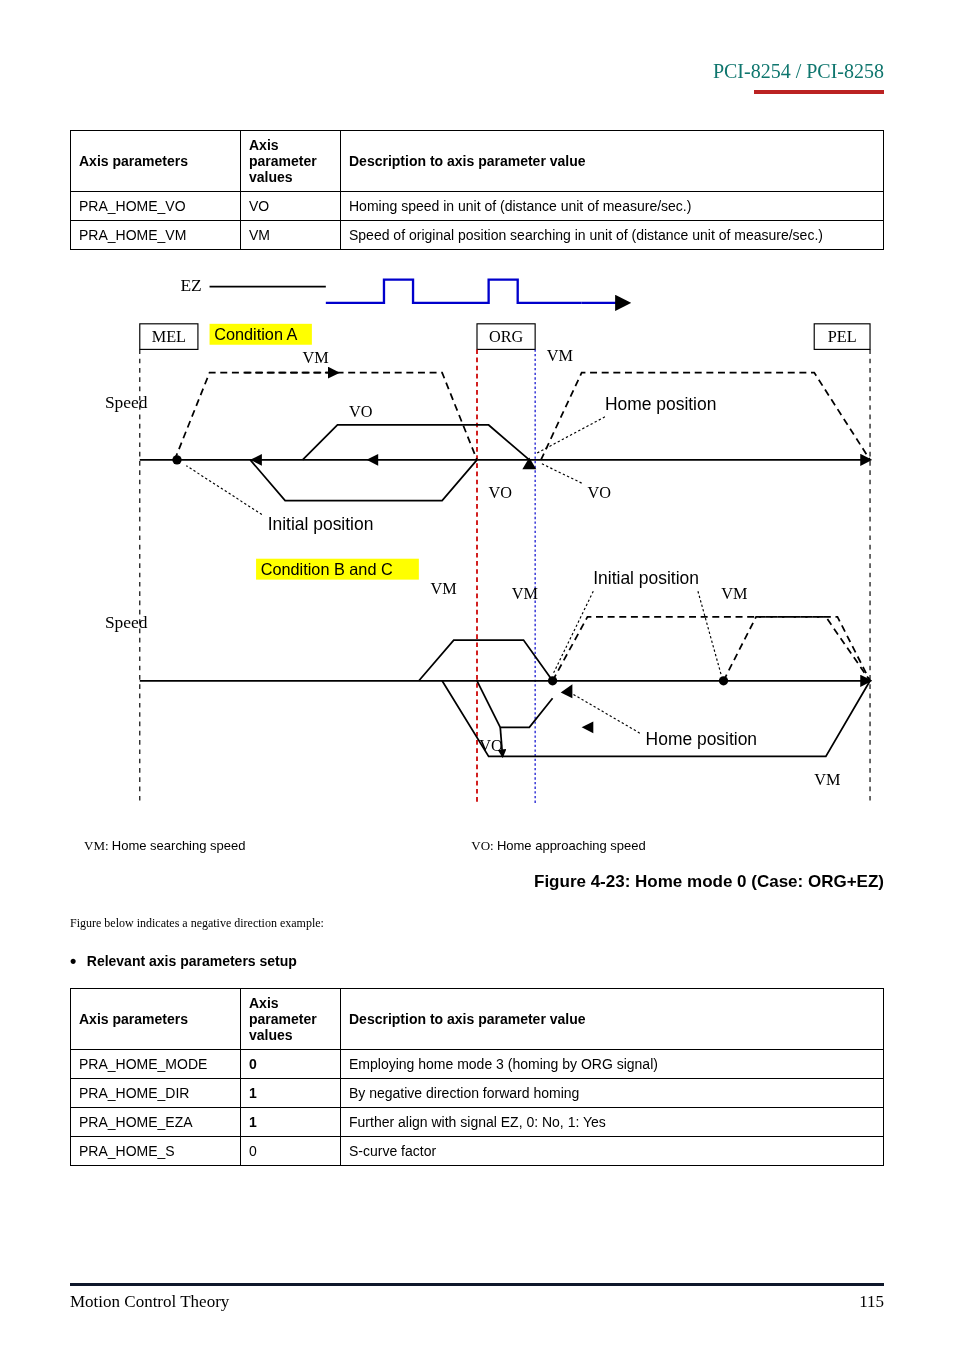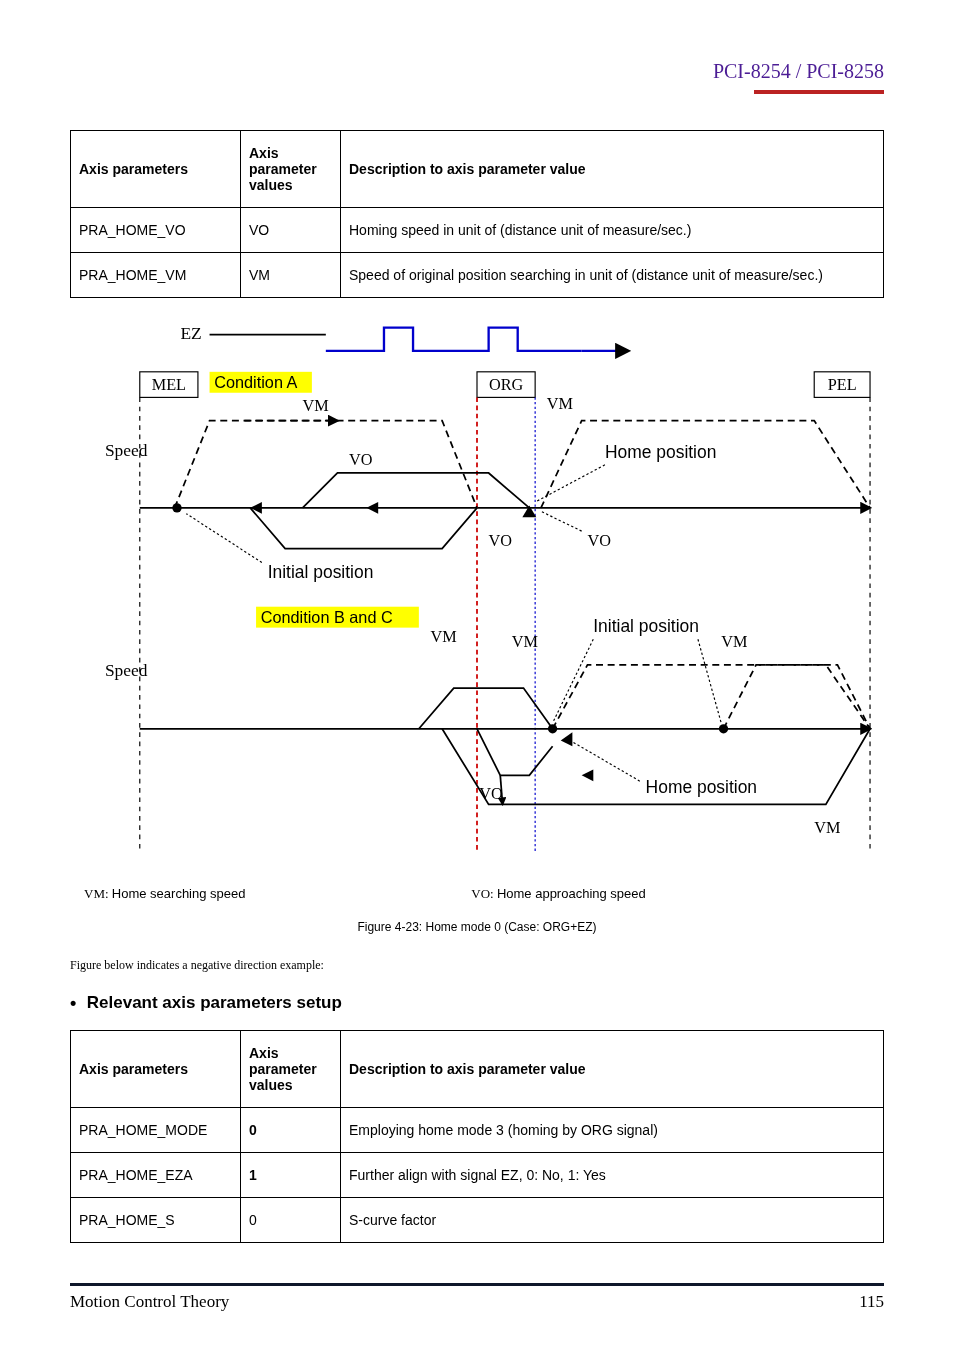--- a/index.html
+++ b/index.html
@@ -1,39 +1,39 @@
 <!DOCTYPE html>
 <html><head>
 <meta charset="utf-8">
 <style>
   * { box-sizing: border-box; margin: 0; padding: 0; }
   html, body { width: 954px; height: 1352px; font-family: Arial, Helvetica, sans-serif; background: #fff; color: #000; }
   .page { padding: 60px 70px 40px 70px; position: relative; height: 1352px; }
-  .header-right { position: absolute; top: 60px; right: 70px; font-family: "Times New Roman", serif; font-size: 20px; color: #4c1d95; }
+  .header-right { position: absolute; top: 60px; right: 70px; font-family: "Times New Roman", serif; font-size: 20px; color: #0f766e; }
   .header-bar { position: absolute; top: 90px; right: 70px; width: 130px; height: 4px; background: #b22; }
 
   .content { margin-top: 70px; }
 
   table.paramtbl { width: 100%; border-collapse: collapse; font-size: 14px; margin-bottom: 18px; }
-  table.paramtbl th, table.paramtbl td { border: 1px solid #000; padding: 14px 8px; text-align: left; vertical-align: middle; }
+  table.paramtbl th, table.paramtbl td { border: 1px solid #000; padding: 6px 8px; text-align: left; vertical-align: middle; }
   table.paramtbl th { font-weight: bold; }
   table.paramtbl .col1 { width: 170px; }
   table.paramtbl .col2 { width: 100px; }
 
   .figure-wrap { width: 100%; margin: 10px 0 8px 0; }
   .figure-wrap svg { width: 100%; height: auto; }
 
-  .figure-caption { text-align: center; font-weight: normal; font-size: 12px; margin: 18px 0 24px 0; }
+  .figure-caption { text-align: right; font-weight: bold; font-size: 17px; margin: 18px 0 24px 0; }
   .legend-row { font-family: "Times New Roman", serif; font-size: 13px; margin: 6px 0 0 14px; }
   .legend-row .half { display: inline-block; width: 48%; }
 
   .body-text { font-family: "Times New Roman", serif; font-size: 12px; margin: 0 0 20px 0; }
   .bullet-row { margin: 0 0 16px 0; }
   .bullet-row .dot { font-size: 18px; font-weight: bold; vertical-align: middle; }
-  .bullet-row .txt { font-size: 17px; font-weight: bold; margin-left: 6px; }
+  .bullet-row .txt { font-size: 14px; font-weight: bold; margin-left: 6px; }
 
   .footer { position: absolute; bottom: 40px; left: 70px; right: 70px; border-top: 3px solid #0f172a; padding-top: 6px; font-family: "Times New Roman", serif; font-size: 17px; display: flex; justify-content: space-between; }
   .hl { fill: #ffff00; }
   .tserif { font-family: "Times New Roman", serif; }
   .sans { font-family: Arial, Helvetica, sans-serif; }
 </style>
 </head>
 <body>
 
 <div class="page">
@@ -198,20 +198,25 @@
           <th>Description to axis parameter value</th>
         </tr>
       </thead>
       <tbody>
         <tr>
           <td>PRA_HOME_MODE</td>
           <td><b>0</b></td>
           <td>Employing home mode 3 (homing by ORG signal)</td>
         </tr>
         <tr>
+          <td>PRA_HOME_DIR</td>
+          <td><b>1</b></td>
+          <td>By negative direction forward homing</td>
+        </tr>
+        <tr>
           <td>PRA_HOME_EZA</td>
           <td><b>1</b></td>
           <td>Further align with signal EZ, 0: No, 1: Yes</td>
         </tr>
         <tr>
           <td>PRA_HOME_S</td>
           <td>0</td>
           <td>S-curve factor</td>
         </tr>
       </tbody>

